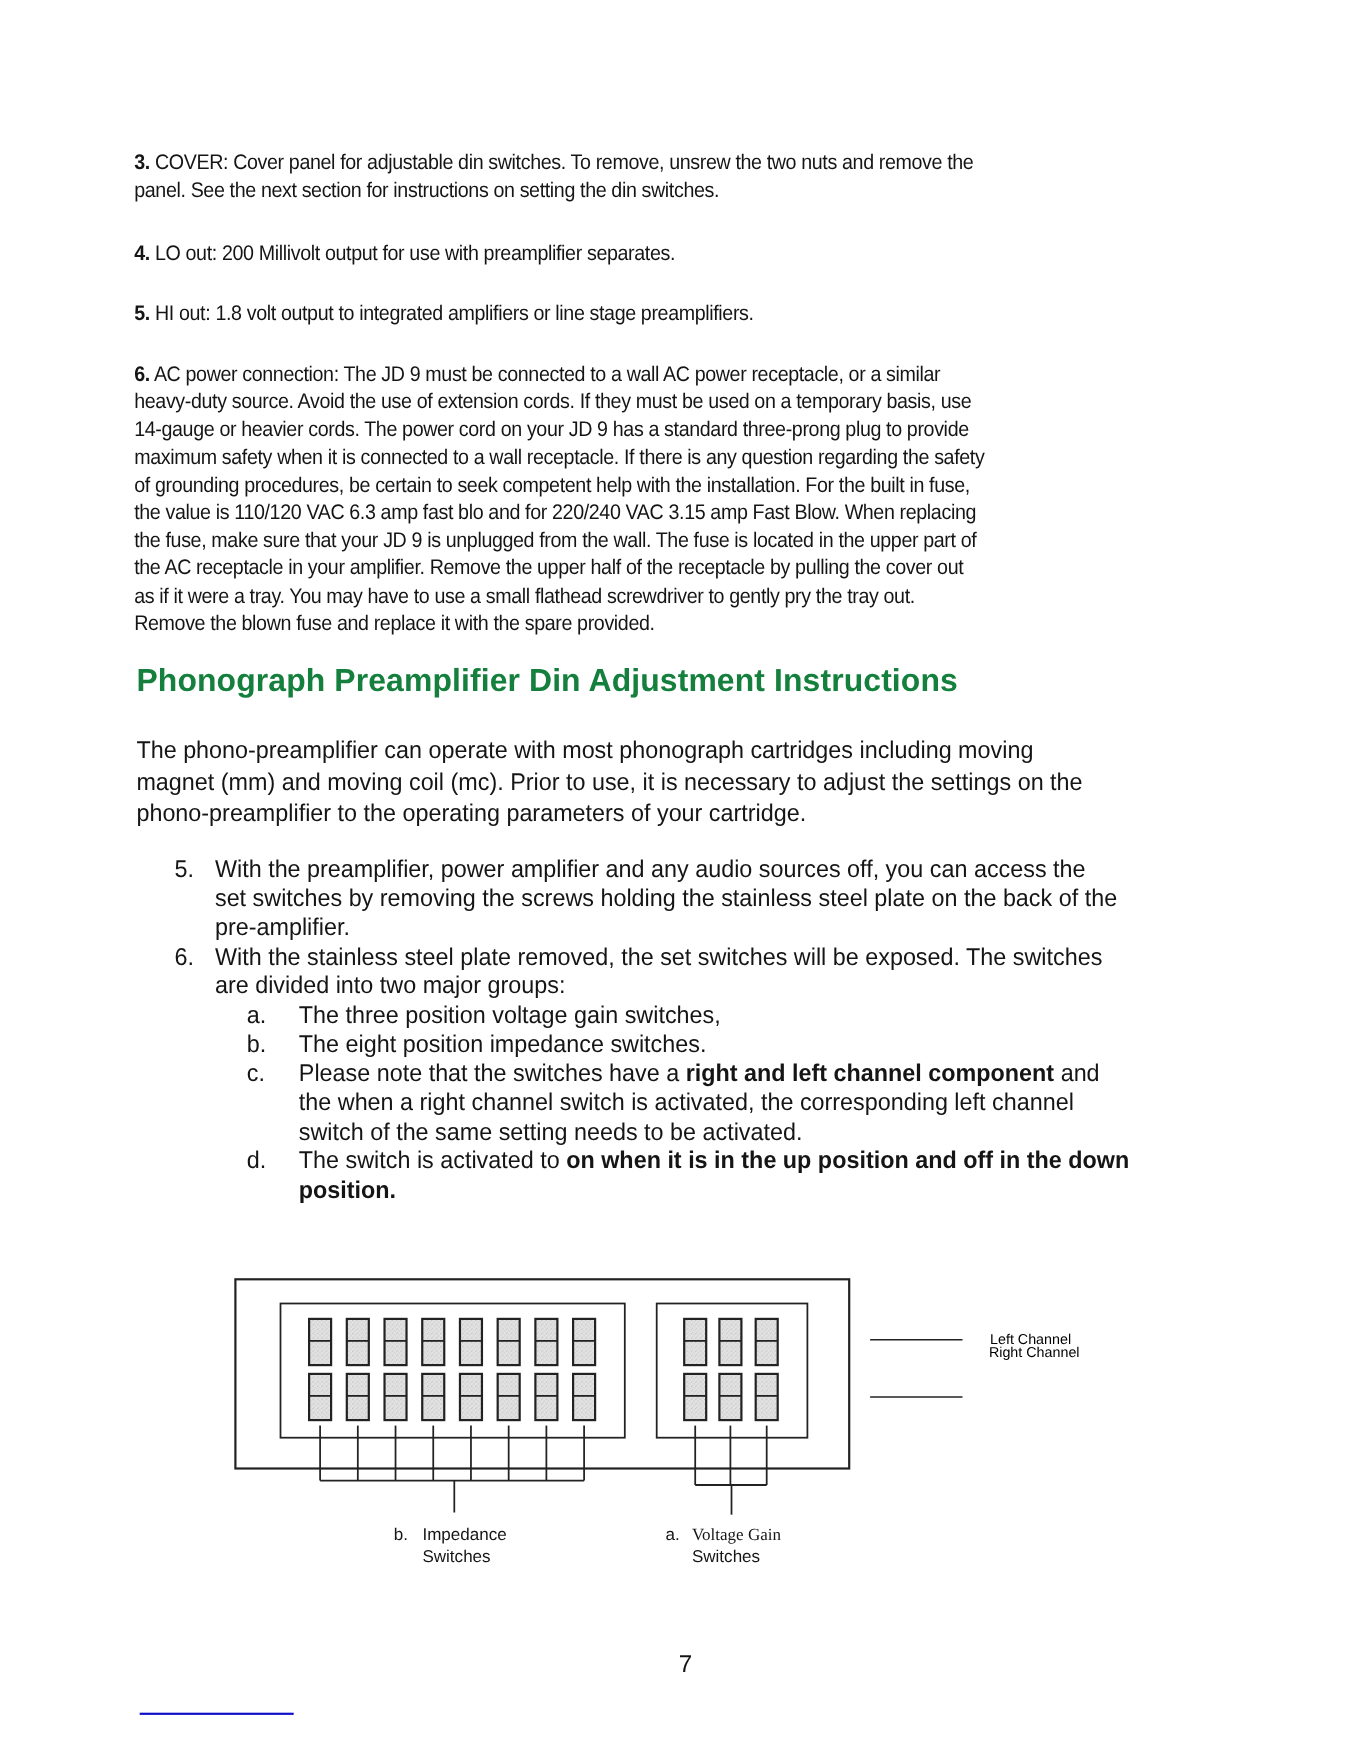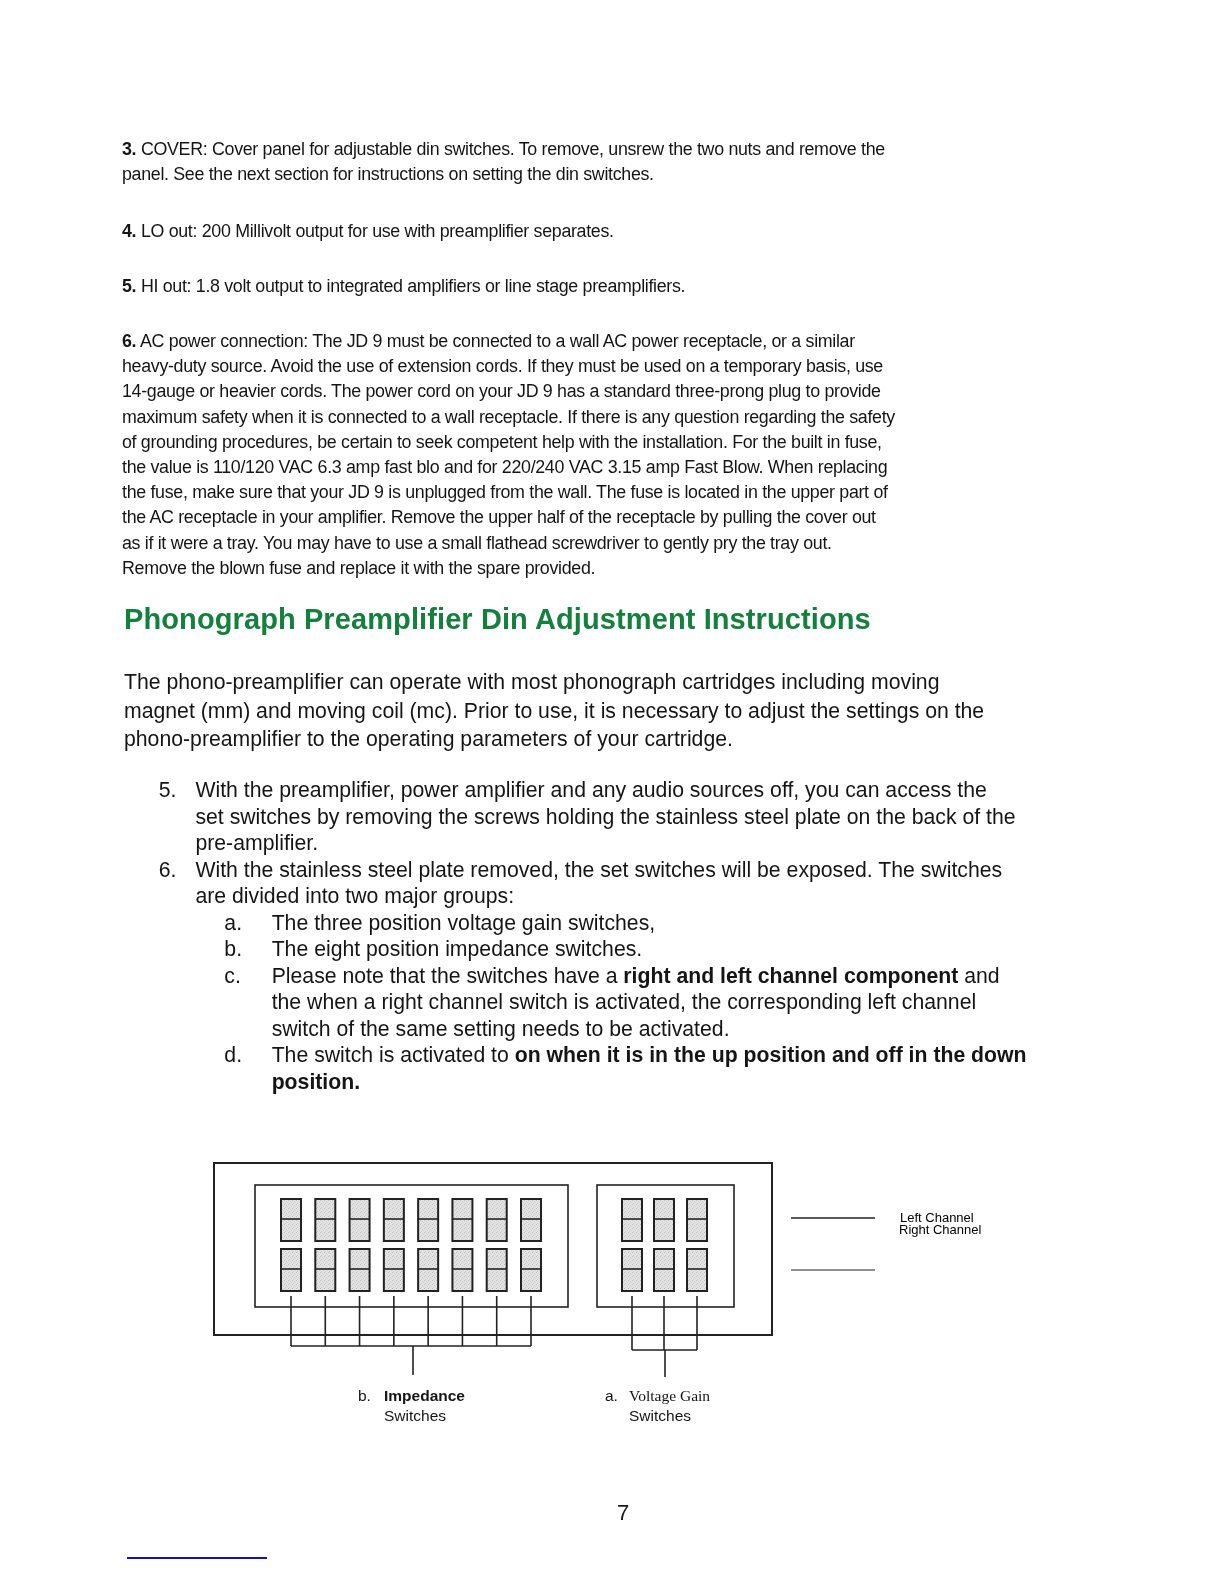--- a/index.html
+++ b/index.html
@@ -220,21 +220,21 @@
 
   <line x1="791" y1="1218" x2="875" y2="1218" stroke="#222" stroke-width="1.4"></line>
   <line x1="791" y1="1270" x2="875" y2="1270" stroke="#222" stroke-width="1.2"></line>
 </svg>
 
 <span class="legend-label" style="left:900px; top:1210px;">Left Channel</span>
 <span class="legend-label" style="left:899px; top:1222px;">Right Channel</span>
 
 <div class="dlabel" style="left:358px; top:1386px;">
   <span>b.</span>
-  <span style="position:absolute; left:26px; top:0;font-weight:bold;">Impedance</span>
+  <span style="position:absolute; left:26px; top:0;">Impedance</span>
   <span style="position:absolute; left:26px; top:20px;">Switches</span>
 </div>
 <div class="dlabel" style="left:605px; top:1386px;">
   <span>a.</span>
   <span style="position:absolute; left:24px; top:0;font-family:Liberation Serif, serif;">Voltage Gain</span>
   <span style="position:absolute; left:24px; top:20px;">Switches</span>
 </div>
 
 <div class="page-num">7</div>
 <div class="footnote-rule"></div>

